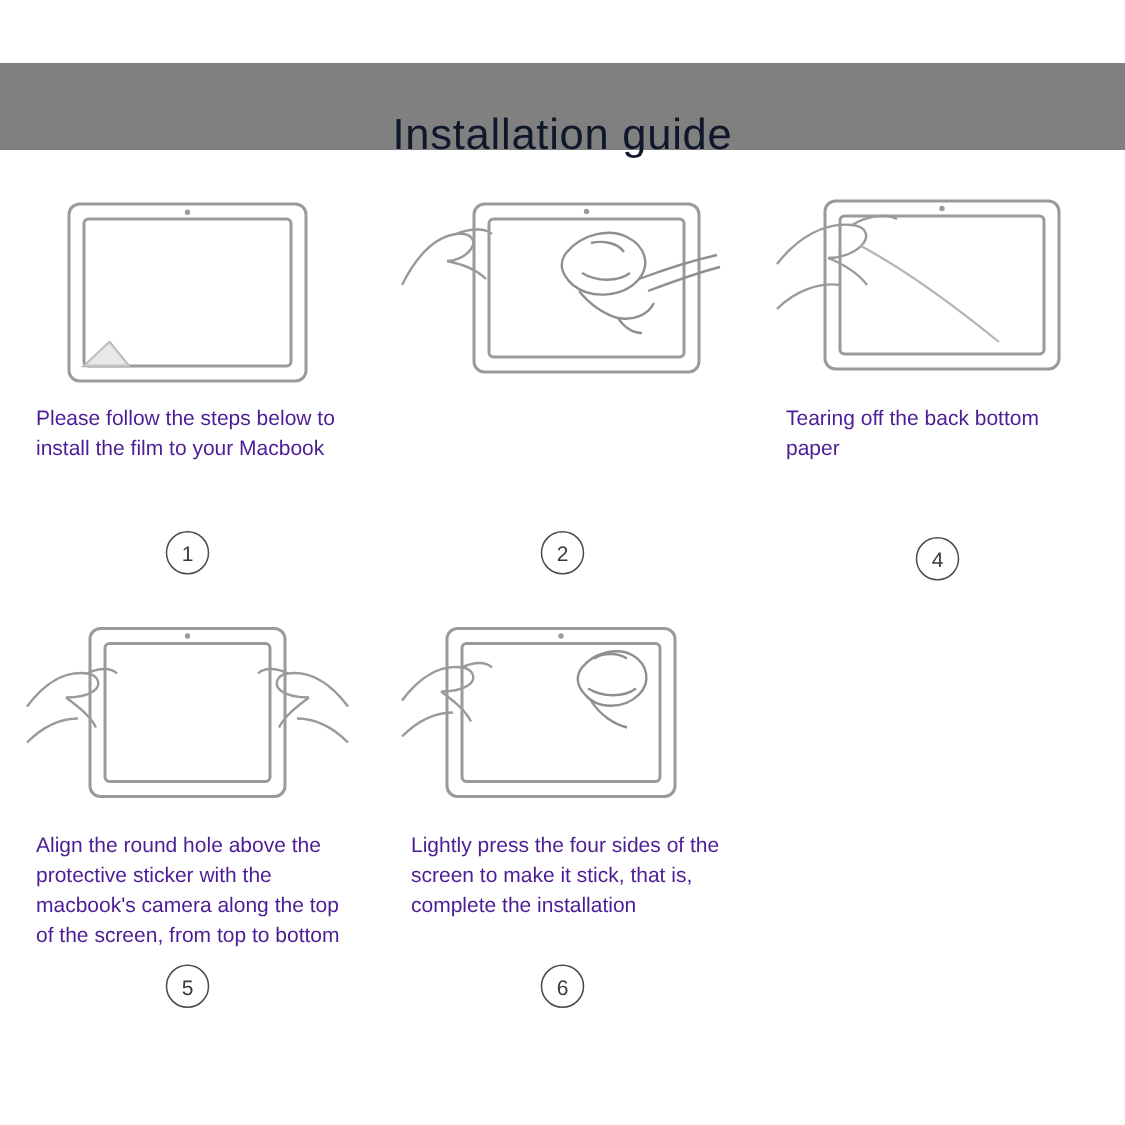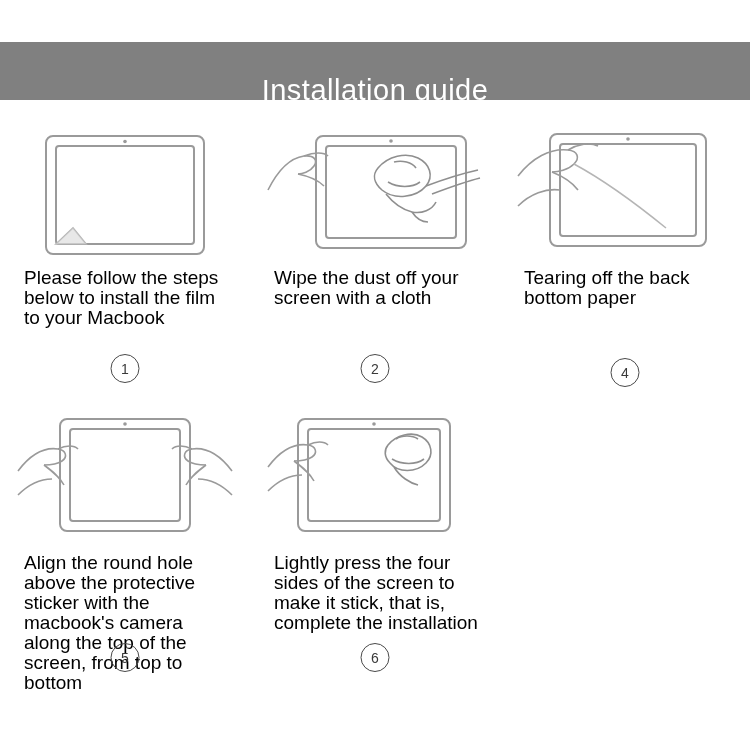--- a/index.html
+++ b/index.html
@@ -24,21 +24,21 @@
     left: 0;
     top: 42px;
     width: 750px;
     height: 58px;
     background: #808080;
     display: flex;
     align-items: center;
     justify-content: center;
   }
   .header-title {
-    color: #ffffff;
+    color: #0f172a;
     font-size: 29px;
     font-weight: 400;
     letter-spacing: 0.5px;
     margin-top: 39px;
   }
   .grid {
     position: absolute;
     left: 0;
     top: 112px;
     width: 750px;
@@ -56,23 +56,23 @@
     position: relative;
     width: 218px;
     height: 130px;
     margin: 18px auto 0 auto;
   }
   .illus svg {
     display: block;
   }
   .caption {
     margin-top: 8px;
-    font-size: 19px;
+    font-size: 14px;
     line-height: 20px;
-    color: #000000;
+    color: #4c1d95;
     padding-left: 8px;
     padding-right: 4px;
   }
   .step-circle {
     position: absolute;
     left: 50%;
     transform: translateX(-50%);
     bottom: 14px;
     width: 27px;
     height: 27px;
@@ -136,21 +136,20 @@
             <path d="M122 52 C132 58 146 58 154 52"></path>
           </g>
           <g fill="none" stroke="#8f8f8f" stroke-width="1.6">
             <path d="M120 64 C128 74 138 80 146 82 C156 84 166 80 170 72"></path>
             <path d="M146 82 C150 88 156 92 162 92"></path>
             <path d="M160 56 C176 50 194 44 212 40"></path>
             <path d="M166 64 C182 58 198 52 214 48"></path>
           </g>
         </svg>
       </div>
-      <div class="caption">Wipe the dust off your screen with a cloth</div>
       <div class="step-circle">2</div>
     </div>
 
 
     <div class="cell cell-r2">
       <div class="illus">
         <svg width="218" height="130" viewBox="0 0 218 130" xmlns="http://www.w3.org/2000/svg">
           <g fill="none" stroke="#9a9a9a" stroke-width="2">
             <rect x="34" y="4" width="156" height="112" rx="7" ry="7"></rect>
             <rect x="44" y="14" width="136" height="92" rx="3" ry="3"></rect>

